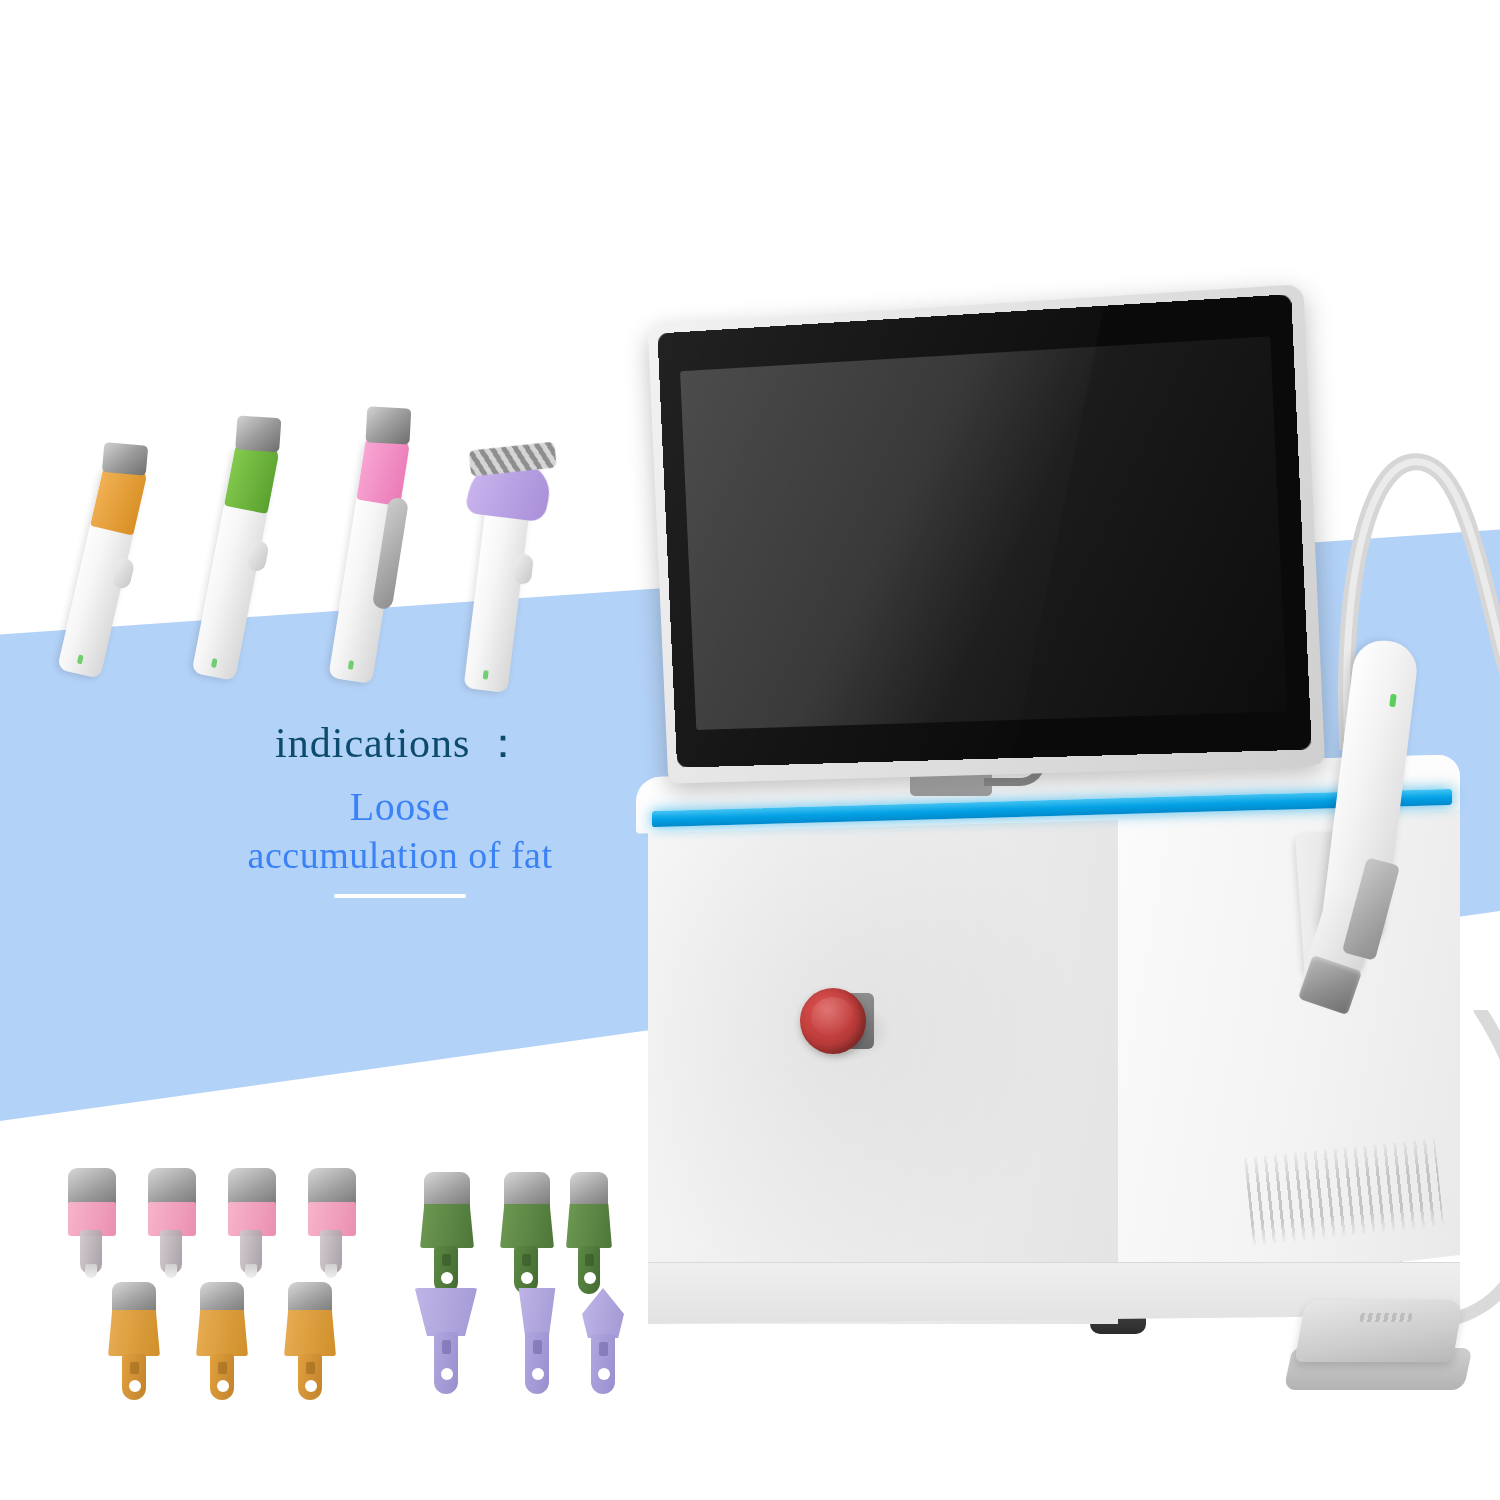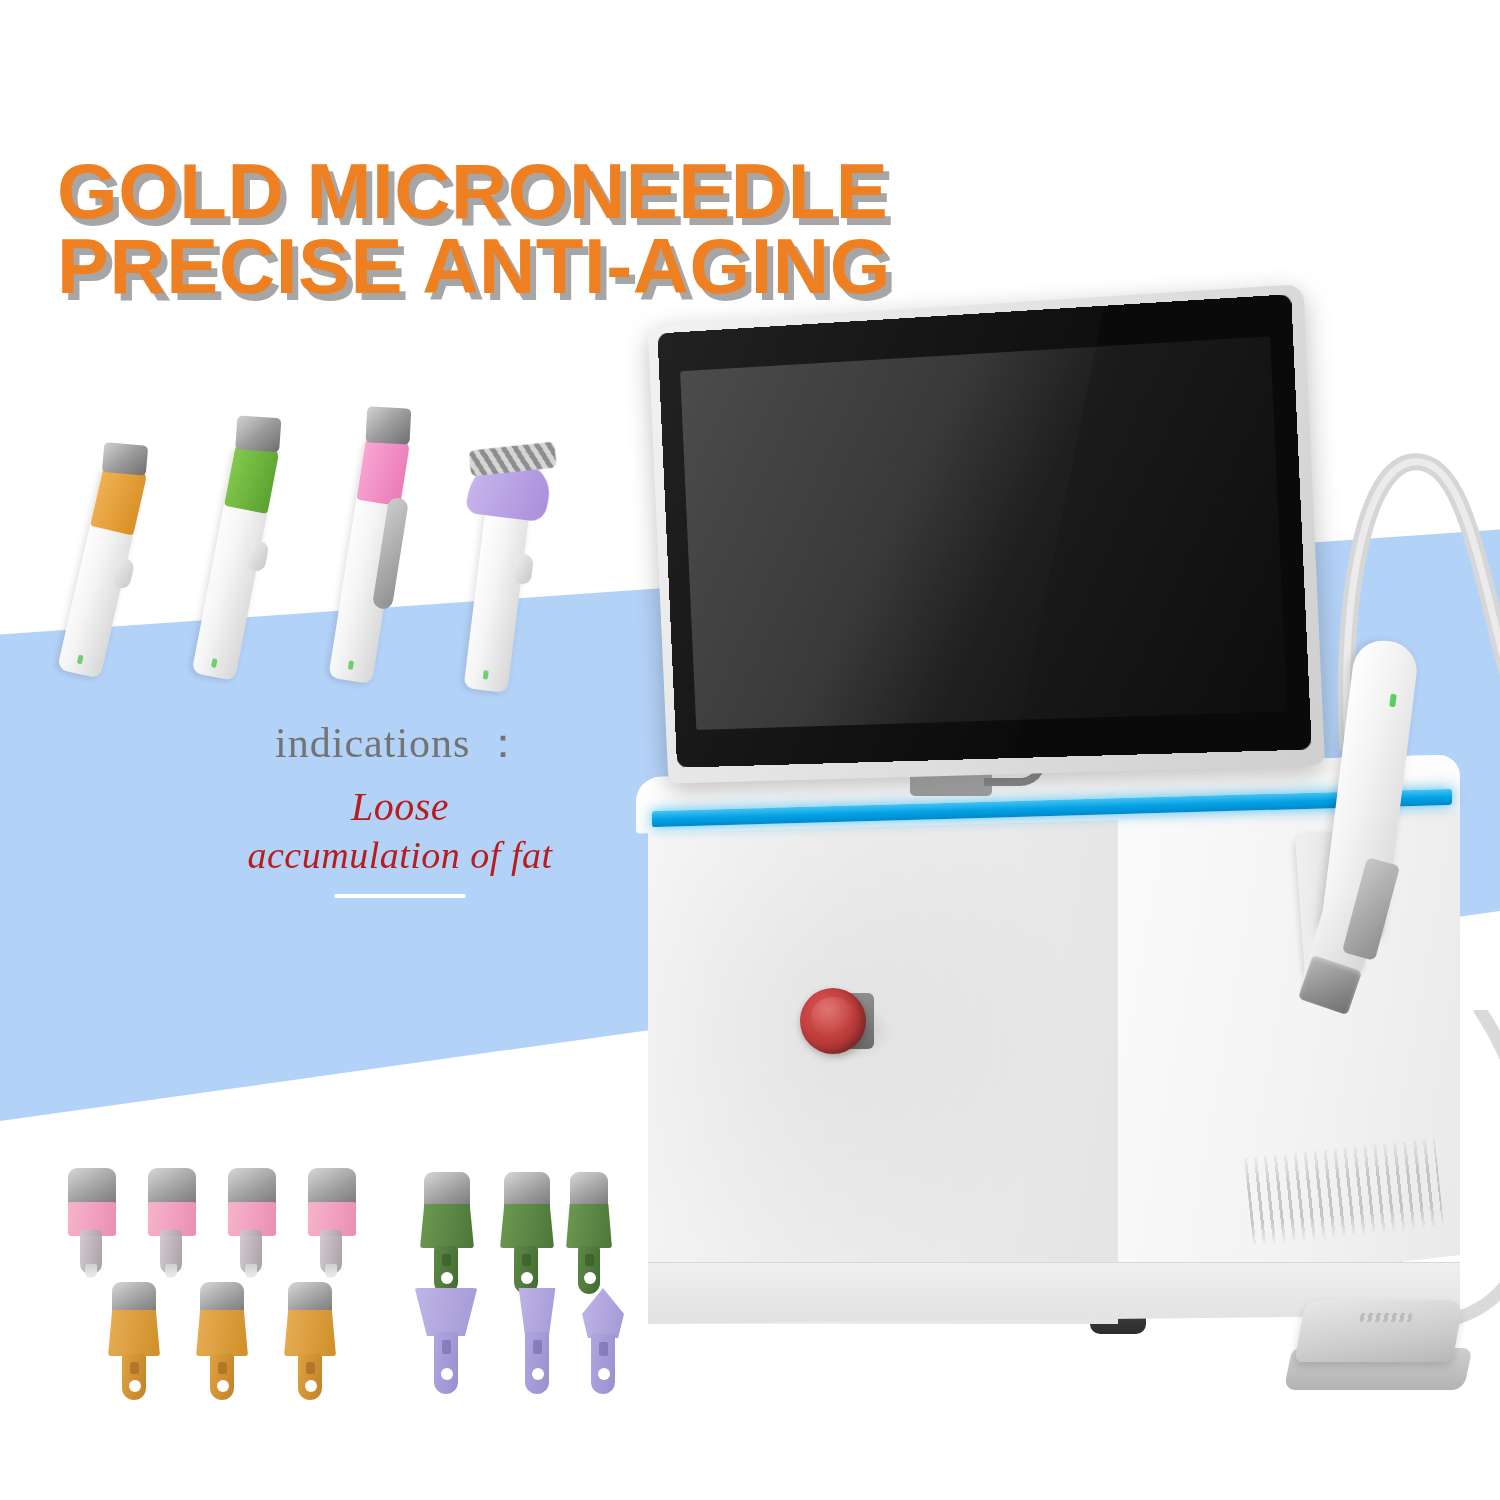--- a/index.html
+++ b/index.html
@@ -42,31 +42,30 @@
   
   .indications{
     position:absolute;
     left:185px; top:715px;
     width:430px;
     z-index:30;
     text-align:center;
     font-family:"Liberation Serif", serif;
   }
   .ind-title{
-    color:#737373;
+    color:#0c4a6e;
     font-size:42px;
     letter-spacing:1px;
     margin-bottom:12px;
   }
   .ind-line{
-    color:#b91c1c;
+    color:#3b82f6;
     font-size:40px;
     line-height:1.22;
     letter-spacing:0.5px;
-    font-style:italic;
   }
   .ind-line.small{ font-size:38px; }
   .ind-divider{
     width:132px; height:4px;
     background:#ffffff;
     margin:16px auto 8px auto;
     border-radius:2px;
   }
   .ind-4in1{
     font-family:"Liberation Sans", sans-serif;
@@ -380,24 +379,20 @@
     border-radius:2px 2px 6px 6px;
   }
 </style>
 </head>
 <body>
 
 <div id="canvas">
 
   <div class="blue-band"></div>
 
-  <div class="headline">
-    <span>GOLD MICRONEEDLE</span>
-    <span class="l2">PRECISE ANTI-AGING</span>
-  </div>
 
   <div class="indications">
     <div class="ind-title">indications ：</div>
     <div class="ind-line">Loose</div>
     <div class="ind-line small">accumulation of fat</div>
     <div class="ind-divider"></div>
   </div>
 
   <div id="machine">
 

